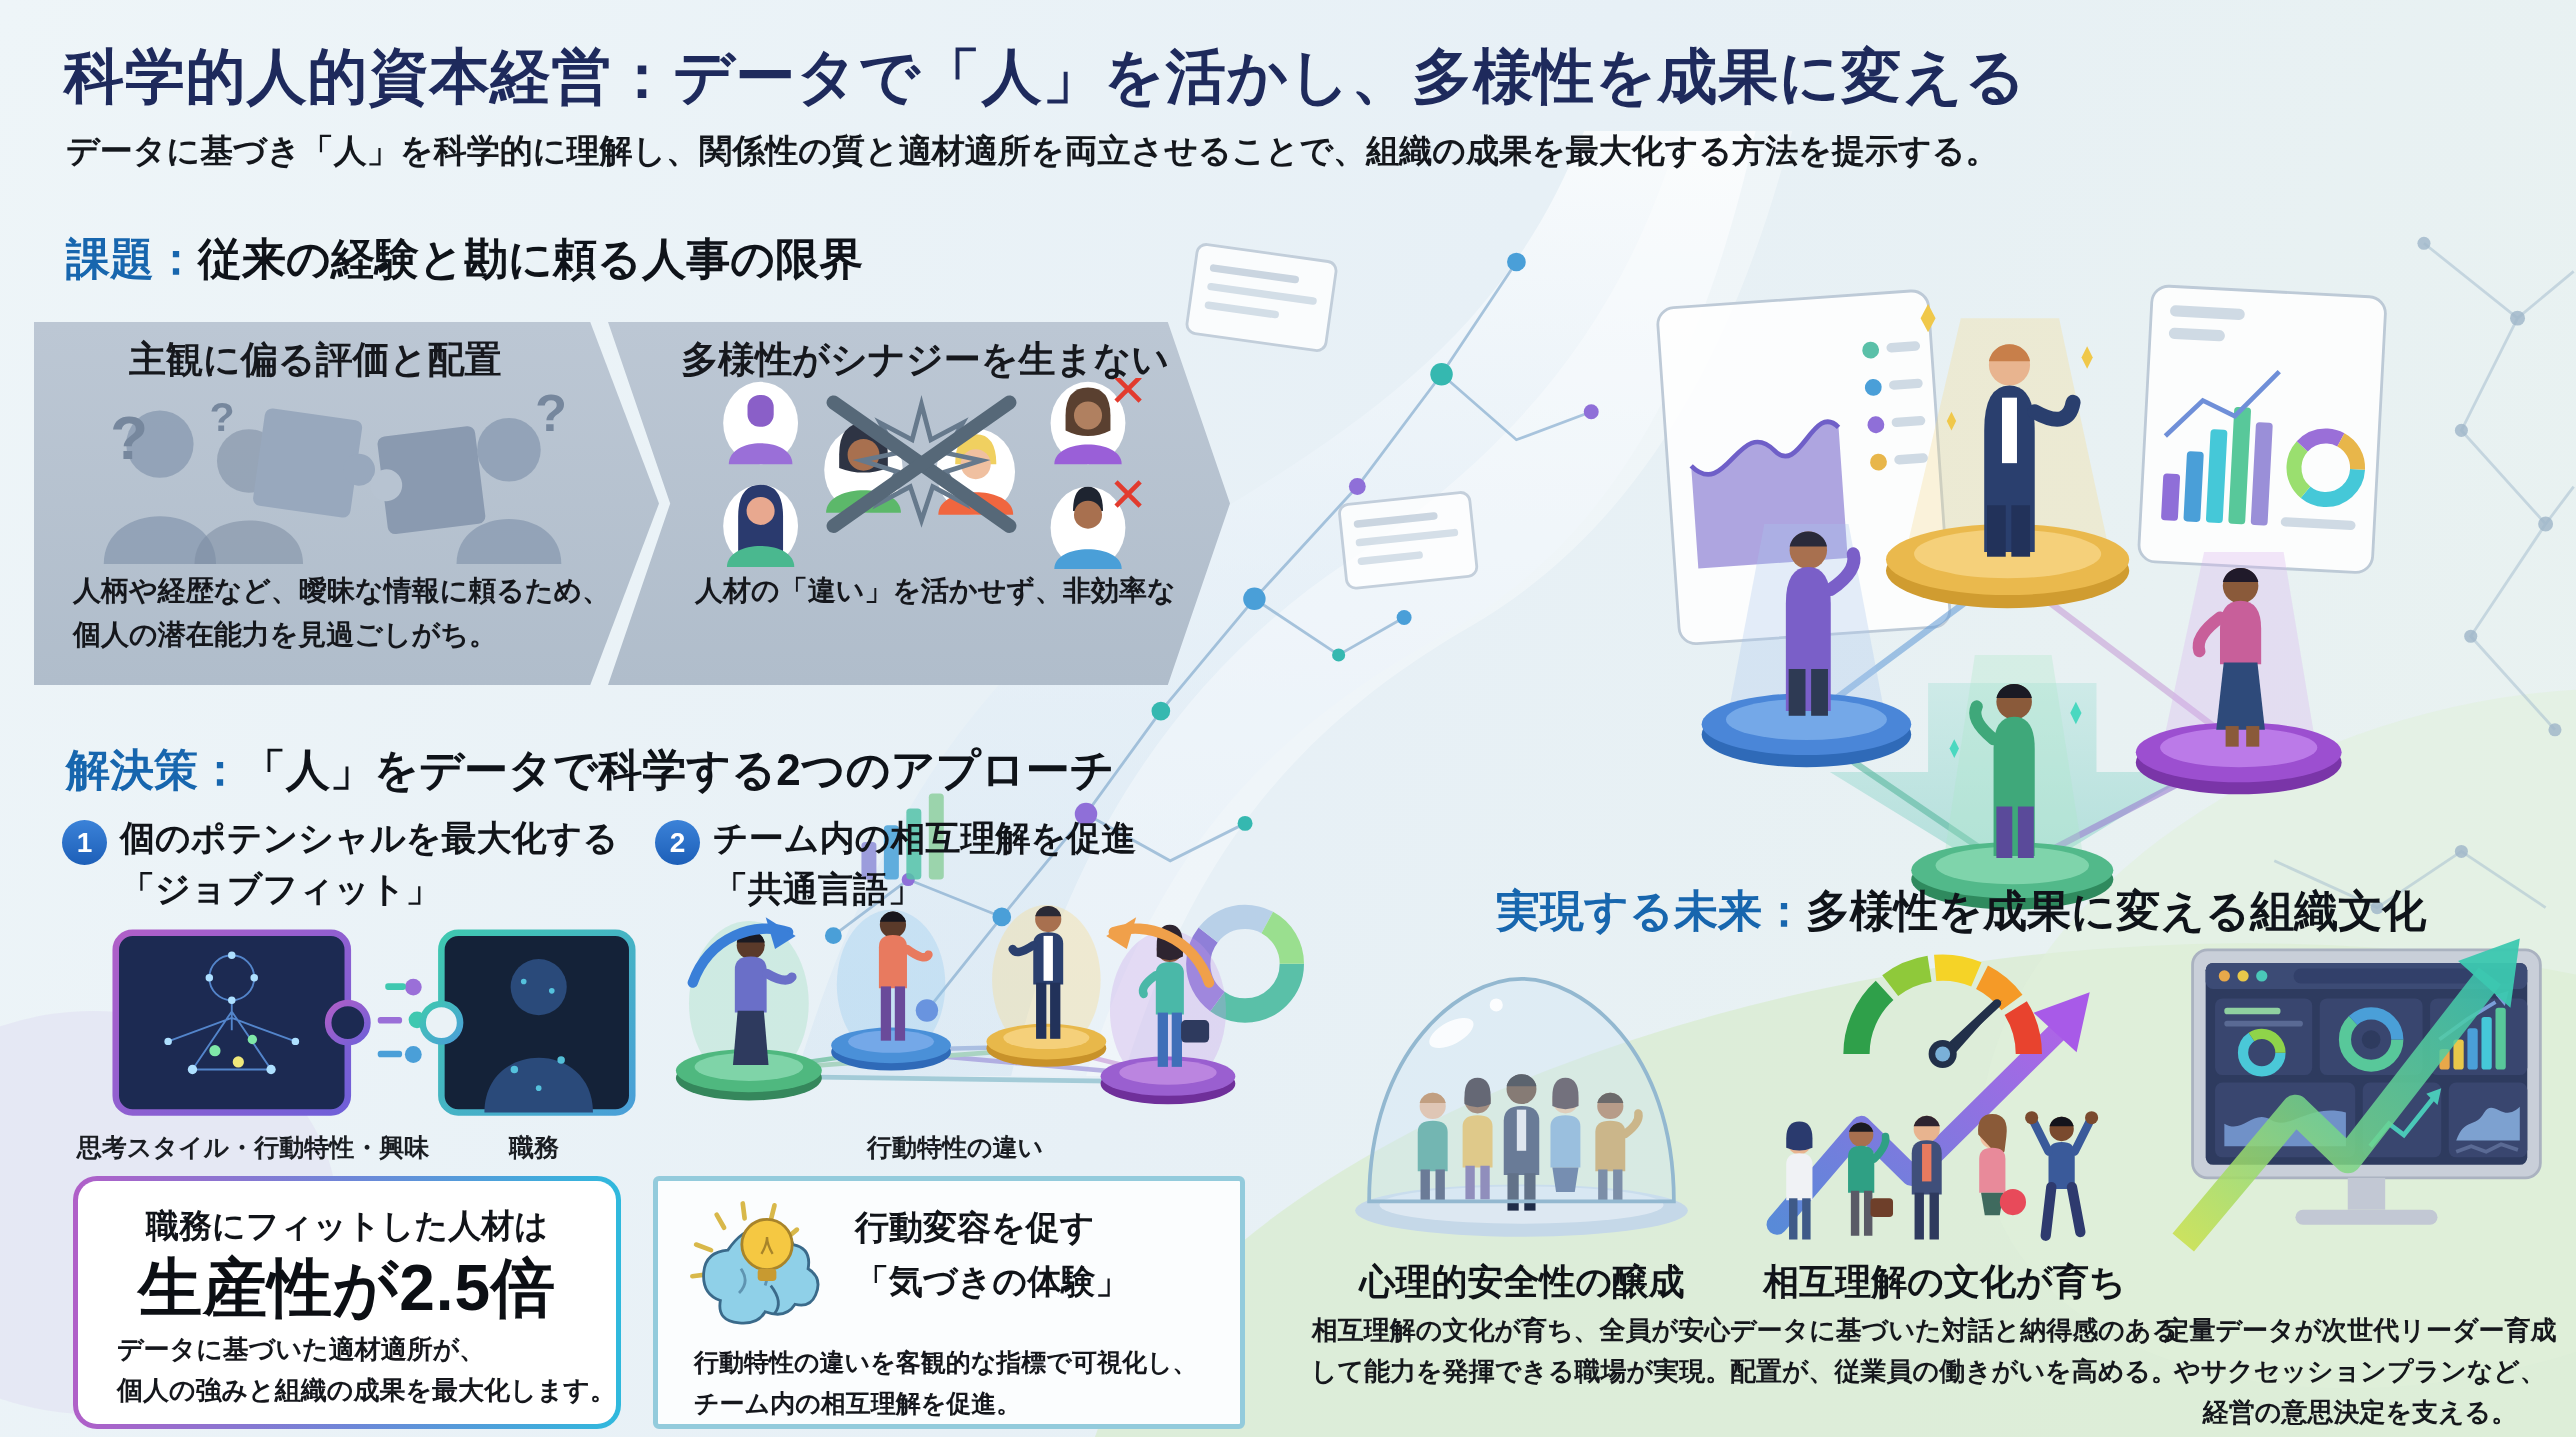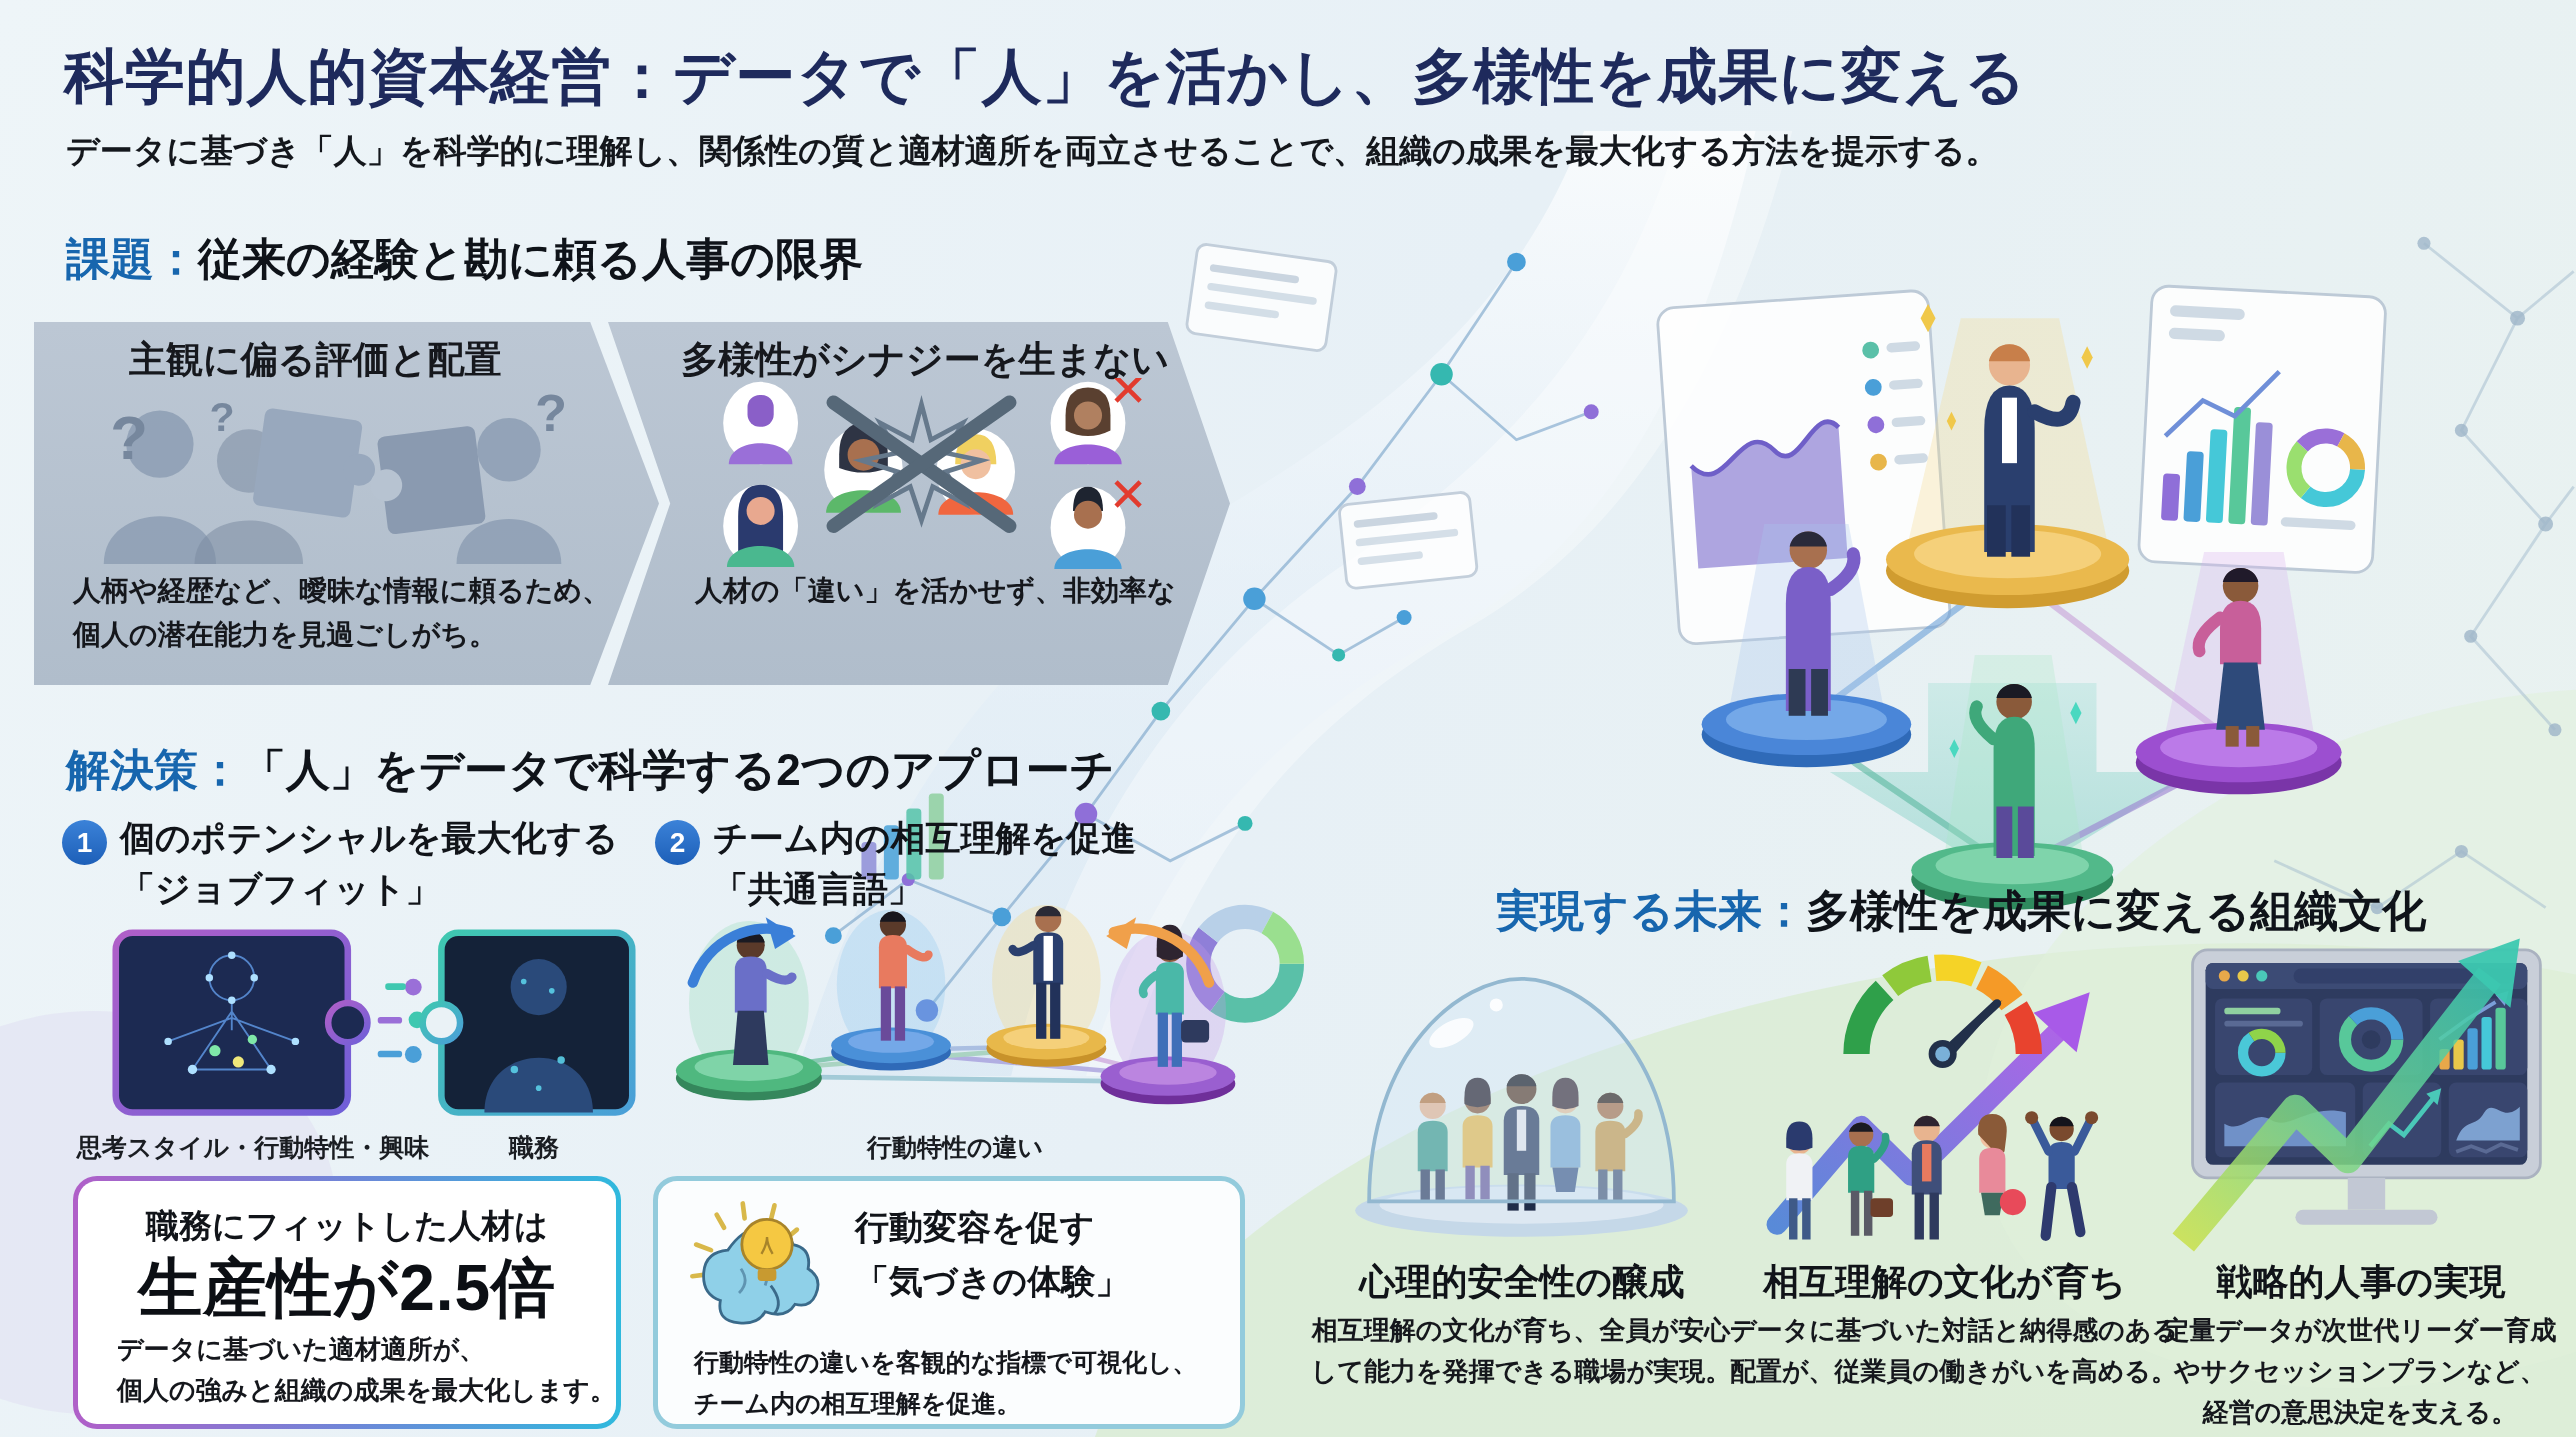--- a/index.html
+++ b/index.html
@@ -497,21 +497,21 @@
 
   <div class="abs result-card grad-border" style="left:73px;top:1176px;width:548px;height:253px;">
     <div class="abs rc-line1" style="left:0;top:22.5px;width:100%;">職務にフィットした人材は</div>
     <div class="abs rc-big" style="left:0;top:64px;width:100%;">生産性が2.5倍</div>
     <div class="abs rc-body" style="left:39px;top:148px;">
       <div>データに基づいた適材適所が、</div>
       <div>個人の強みと組織の成果を最大化します。</div>
     </div>
   </div>
 
-  <div class="abs result-card teal-border" style="left:653px;top:1176px;width:592px;height:253px;">
+  <div class="abs result-card teal-border" style="left:653px;top:1176px;width:592px;height:253px;border-radius:6px;">
     <svg class="abs" style="left:22.5px;top:15px;" width="159" height="140" viewBox="0 0 170 150">
       <g stroke="#d8b84a" stroke-width="5" stroke-linecap="round">
         <line x1="38" y1="20" x2="46" y2="34"></line>
           <line x1="66" y1="8" x2="68" y2="24"></line>
         <line x1="100" y1="10" x2="96" y2="26"></line>
           <line x1="16" y1="52" x2="32" y2="58"></line>
         <line x1="124" y1="36" x2="112" y2="46"></line>
           <line x1="12" y1="86" x2="28" y2="84"></line>
       </g>
       <g fill="#8fd0e8" stroke="#3a6a8a" stroke-width="3">
@@ -705,21 +705,20 @@
     <polyline points="212,232 232,208 248,220 280,180" fill="none" stroke="#4ac8b8" stroke-width="5"></polyline>
     <polygon points="272,176 288,170 284,188" fill="#4ac8b8"></polygon>
     <rect x="296" y="164" width="84" height="80" rx="8" fill="#39466f"></rect>
     <path d="M304,226 C314,200 324,214 334,196 C344,180 354,208 372,190 L372,226 Z" fill="#8fb8e8" opacity=".8"></path>
     <polyline points="304,238 320,232 336,238 352,230 370,236" fill="none" stroke="#5a6a94" stroke-width="4"></polyline>
     <rect x="188" y="266" width="40" height="34" fill="#c2c8d4"></rect>
     <rect x="132" y="300" width="152" height="16" rx="8" fill="#c2c8d4"></rect>
     <path d="M12,335 L132,192 L188,246 L340,50" fill="none" stroke="url(#greenTeal)" stroke-width="30" stroke-linejoin="round" opacity=".85"></path>
     <polygon points="306,34 372,10 362,84" fill="#3cc8b0" opacity=".95"></polygon>
   </svg>
-  <div class="abs out-title" style="left:2174px;top:1258px;width:374px;">戦略的人事の実現</div>
   <div class="abs out-body" style="left:2144px;top:1310px;width:432px;">
     <div>定量データが次世代リーダー育成</div>
     <div>やサクセッションプランなど、</div>
     <div>経営の意思決定を支える。</div>
   </div>
 
 </div>
 
 
 </body></html>

